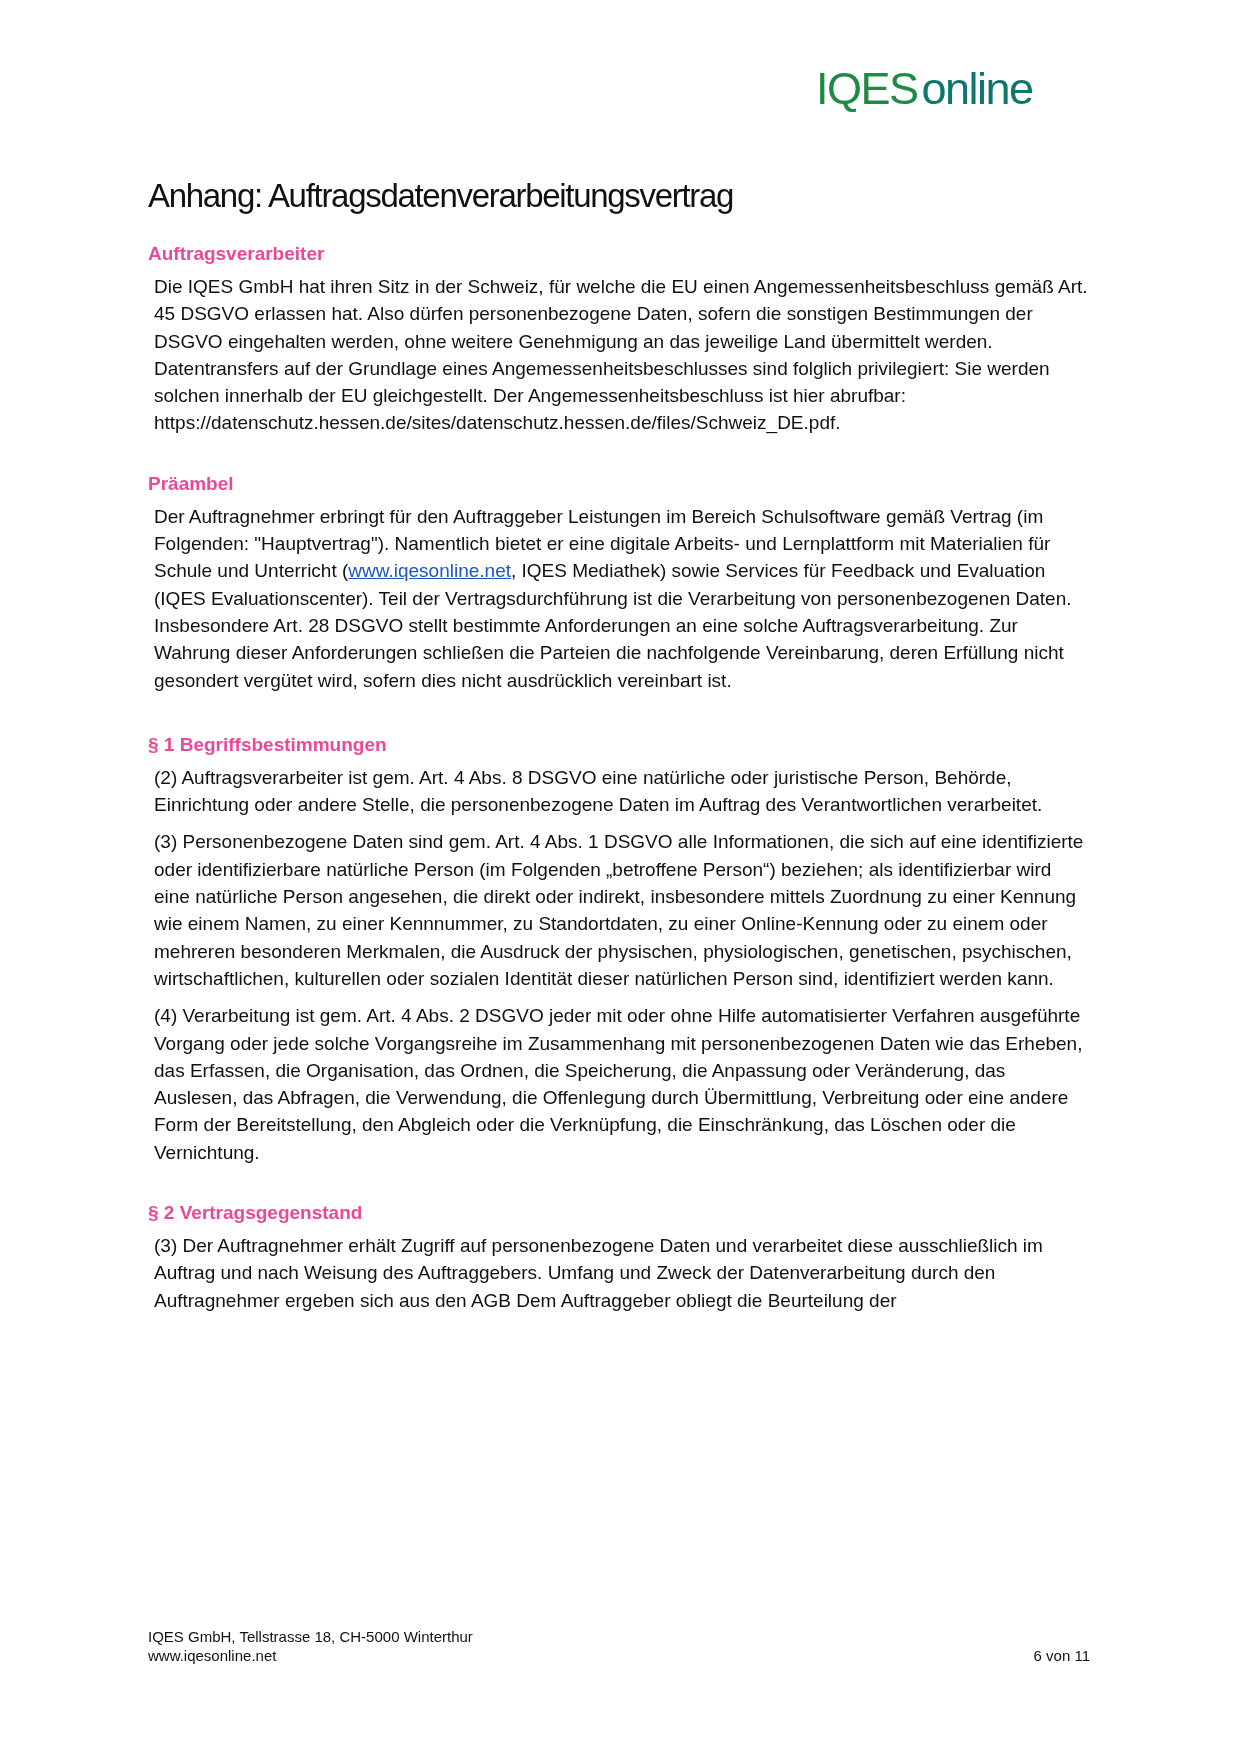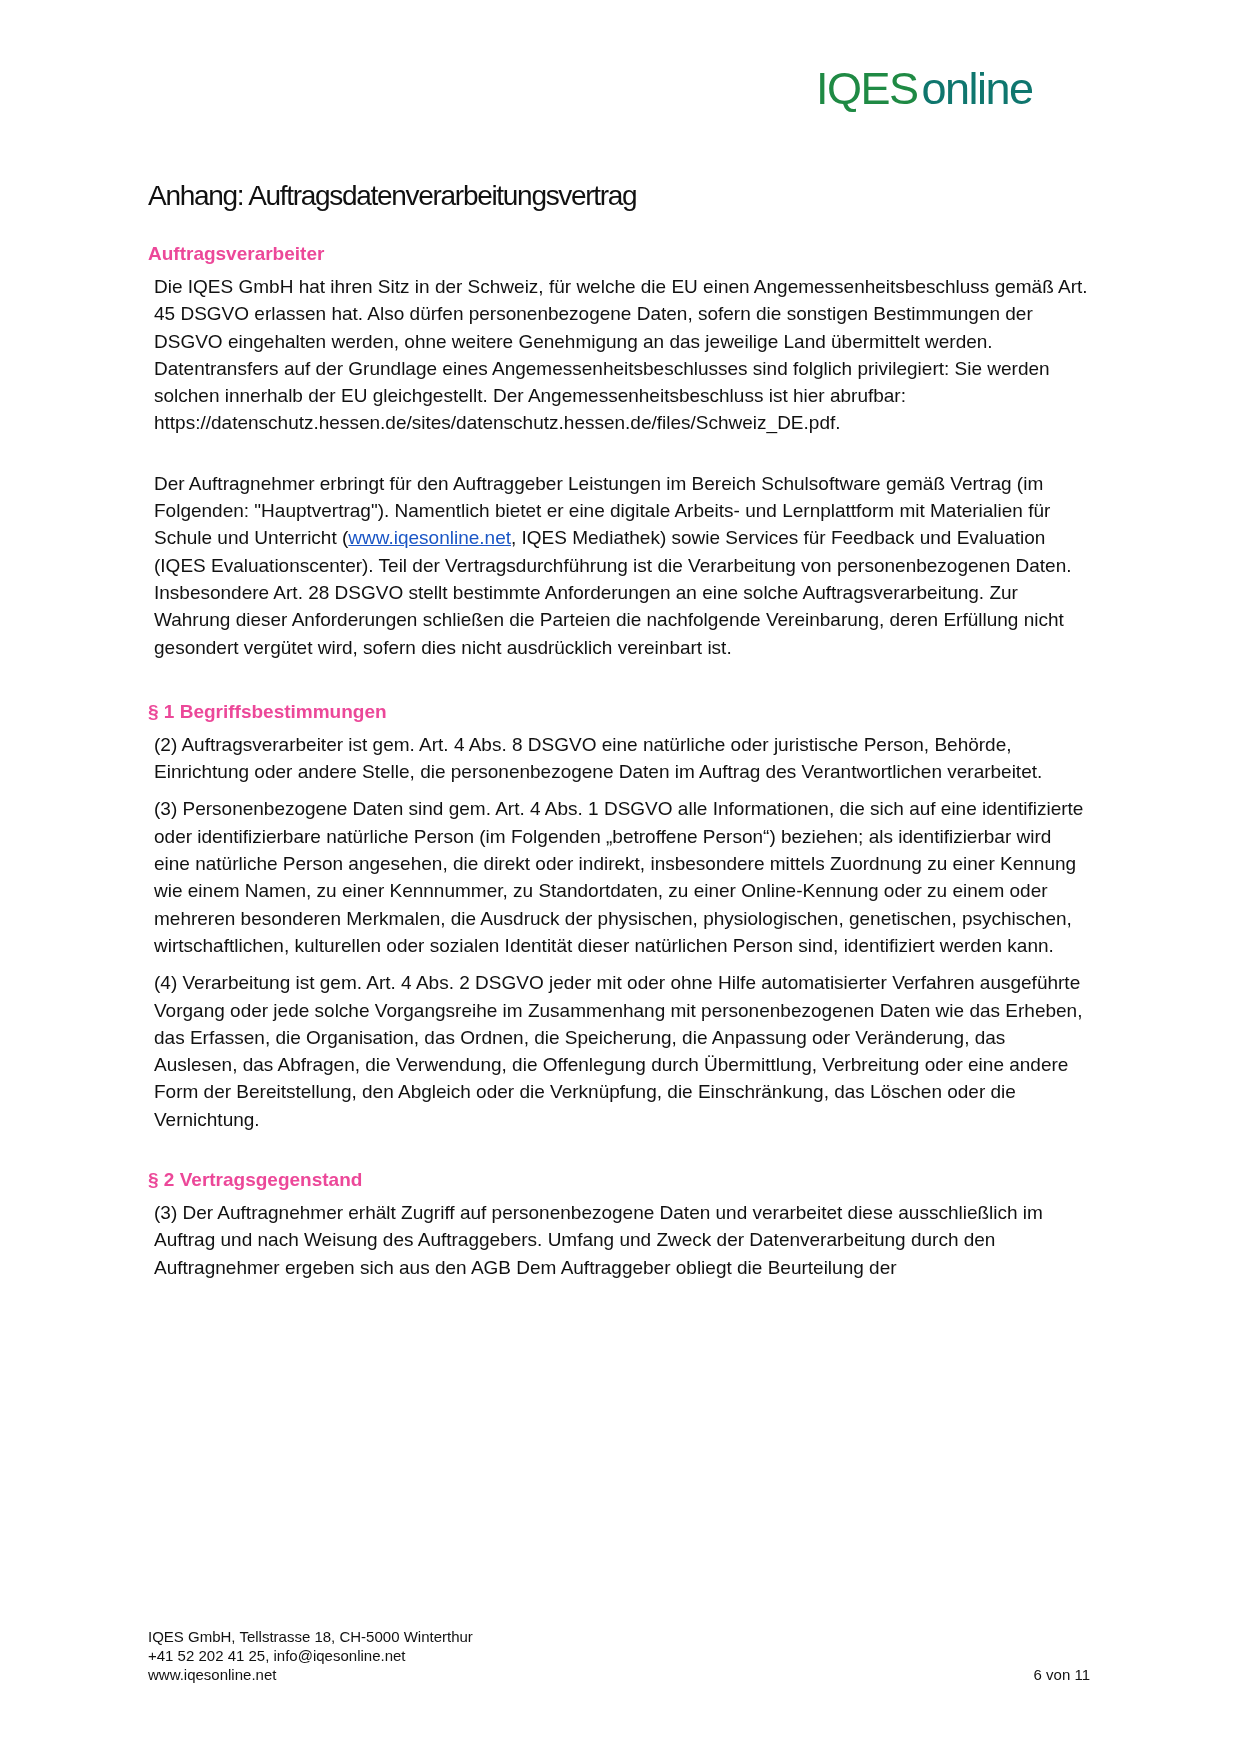--- a/index.html
+++ b/index.html
@@ -11,21 +11,21 @@
     position: absolute; top: 66px; left: 816px;
     font-family: "Liberation Sans", sans-serif;
     font-size: 45px; letter-spacing: -1.5px; line-height: 1;
   }
   .logo .brand { color: #1f8a44; }
   .logo .suffix { color: #0f766e; margin-left: 4px; }
   .content {
     position: absolute; left: 148px; top: 176px; width: 950px;
   }
   h1 {
-    font-weight: normal; font-size: 28px; letter-spacing: -1.3px;
+    font-weight: normal; font-size: 33px; letter-spacing: -1.3px;
     margin: 0 0 24px 0; line-height: 40px; color: #111;
   }
   h2 {
     font-size: 19px; font-weight: bold; margin: 0 0 4px 0; line-height: 27px; color: #ec4899;
   }
   p {
     font-size: 19px; line-height: 27.3px; margin: 6px; color: #111;
   }
   .section { margin-bottom: 33px; }
   .section.sec-pre { margin-bottom: 37px; }
@@ -48,34 +48,34 @@
 
 <div class="content">
   <h1>Anhang: Auftragsdatenverarbeitungsvertrag</h1>
 
   <div class="section">
     <h2>Auftragsverarbeiter</h2>
     <p>Die IQES GmbH hat ihren Sitz in der Schweiz, für welche die EU einen Angemessenheitsbeschluss gemäß Art. 45 DSGVO erlassen hat. Also dürfen personenbezogene Daten, sofern die sonstigen Bestimmungen der DSGVO eingehalten werden, ohne weitere Genehmigung an das jeweilige Land übermittelt werden. Datentransfers auf der Grundlage eines Angemessenheitsbeschlusses sind folglich privilegiert: Sie werden solchen innerhalb der EU gleichgestellt. Der Angemessenheitsbeschluss ist hier abrufbar: https://datenschutz.hessen.de/sites/datenschutz.hessen.de/files/Schweiz_DE.pdf.</p>
   </div>
 
   <div class="section sec-pre">
+    <h2>Präambel</h2>
     <p><span>Der Auftragnehmer erbringt für den Auftraggeber Leistungen im Bereich Schulsoftware gemäß Vertrag (im Folgenden: "Hauptvertrag"). Namentlich bietet er eine digitale Arbeits- und Lernplattform mit Materialien für Schule und Unterricht (</span><a class="link">www.iqesonline.net</a><span>, IQES Mediathek) sowie Services für Feedback und Evaluation (IQES Evaluationscenter). Teil der Vertragsdurchführung ist die Verarbeitung von personenbezogenen Daten. Insbesondere Art. 28 DSGVO stellt bestimmte Anforderungen an eine solche Auftragsverarbeitung. Zur Wahrung dieser Anforderungen schließen die Parteien die nachfolgende Vereinbarung, deren Erfüllung nicht gesondert vergütet wird, sofern dies nicht ausdrücklich vereinbart ist.</span></p>
   </div>
 
   <div class="section">
     <h2>§ 1  Begriffsbestimmungen</h2>
     <p class="para">(2) Auftragsverarbeiter ist gem. Art. 4 Abs. 8 DSGVO eine natürliche oder juristische Person, Behörde, Einrichtung oder andere Stelle, die personenbezogene Daten im Auftrag des Verantwortlichen verarbeitet.</p>
     <p class="para">(3) Personenbezogene Daten sind gem. Art. 4 Abs. 1 DSGVO alle Informationen, die sich auf eine identifizierte oder identifizierbare natürliche Person (im Folgenden „betroffene Person“) beziehen; als identifizierbar wird eine natürliche Person angesehen, die direkt oder indirekt, insbesondere mittels Zuordnung zu einer Kennung wie einem Namen, zu einer Kennnummer, zu Standortdaten, zu einer Online-Kennung oder zu einem oder mehreren besonderen Merkmalen, die Ausdruck der physischen, physiologischen, genetischen, psychischen, wirtschaftlichen, kulturellen oder sozialen Identität dieser natürlichen Person sind, identifiziert werden kann.</p>
     <p class="para">(4) Verarbeitung ist gem. Art. 4 Abs. 2 DSGVO jeder mit oder ohne Hilfe automatisierter Verfahren ausgeführte Vorgang oder jede solche Vorgangsreihe im Zusammenhang mit personenbezogenen Daten wie das Erheben, das Erfassen, die Organisation, das Ordnen, die Speicherung, die Anpassung oder Veränderung, das Auslesen, das Abfragen, die Verwendung, die Offenlegung durch Übermittlung, Verbreitung oder eine andere Form der Bereitstellung, den Abgleich oder die Verknüpfung, die Einschränkung, das Löschen oder die Vernichtung.</p>
   </div>
 
   <div class="section">
     <h2>§ 2  Vertragsgegenstand</h2>
     <p class="para">(3) Der Auftragnehmer erhält Zugriff auf personenbezogene Daten und verarbeitet diese ausschließlich im Auftrag und nach Weisung des Auftraggebers. Umfang und Zweck der Datenverarbeitung durch den Auftragnehmer ergeben sich aus den AGB Dem Auftraggeber obliegt die Beurteilung der</p>
   </div>
 </div>
 
 <div class="footer">
   <div>IQES GmbH, Tellstrasse 18, CH-5000 Winterthur</div>
-  <div>+41 52 202 41 25, info@iqesonline.net</div>
   <div>www.iqesonline.net</div>
   <div class="page">6 von 11</div>
 </div>
 
 </body></html>

